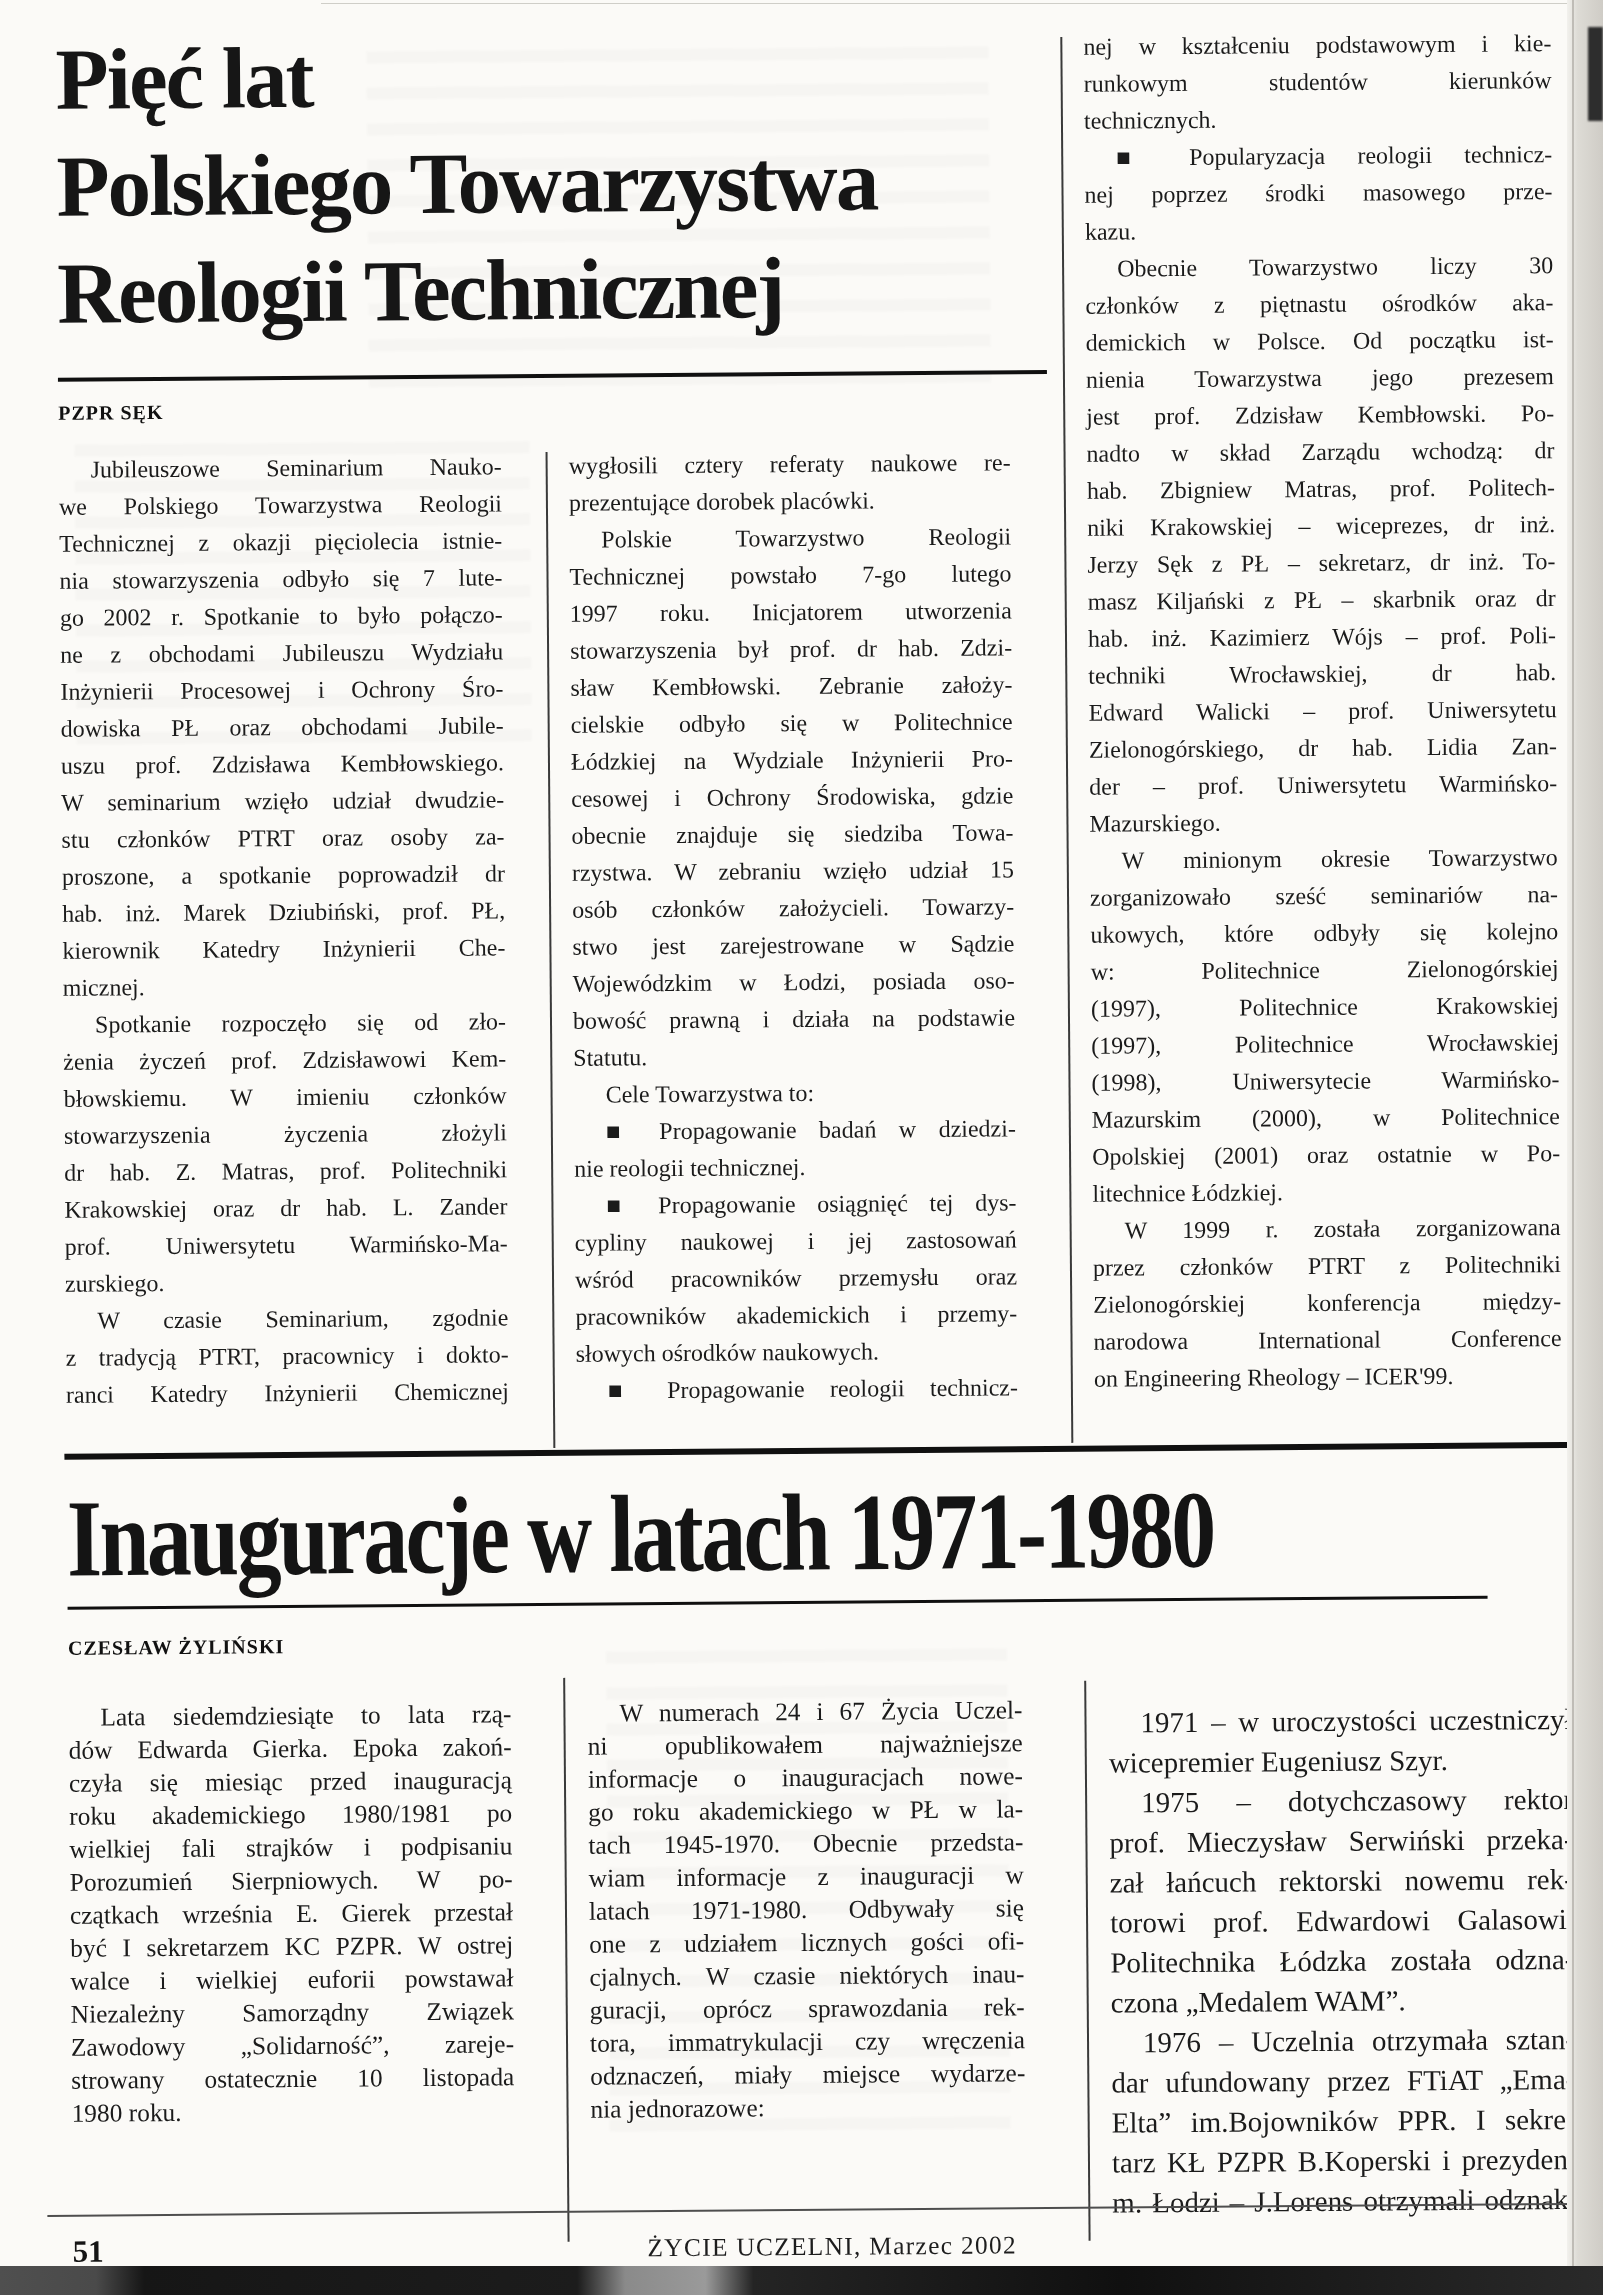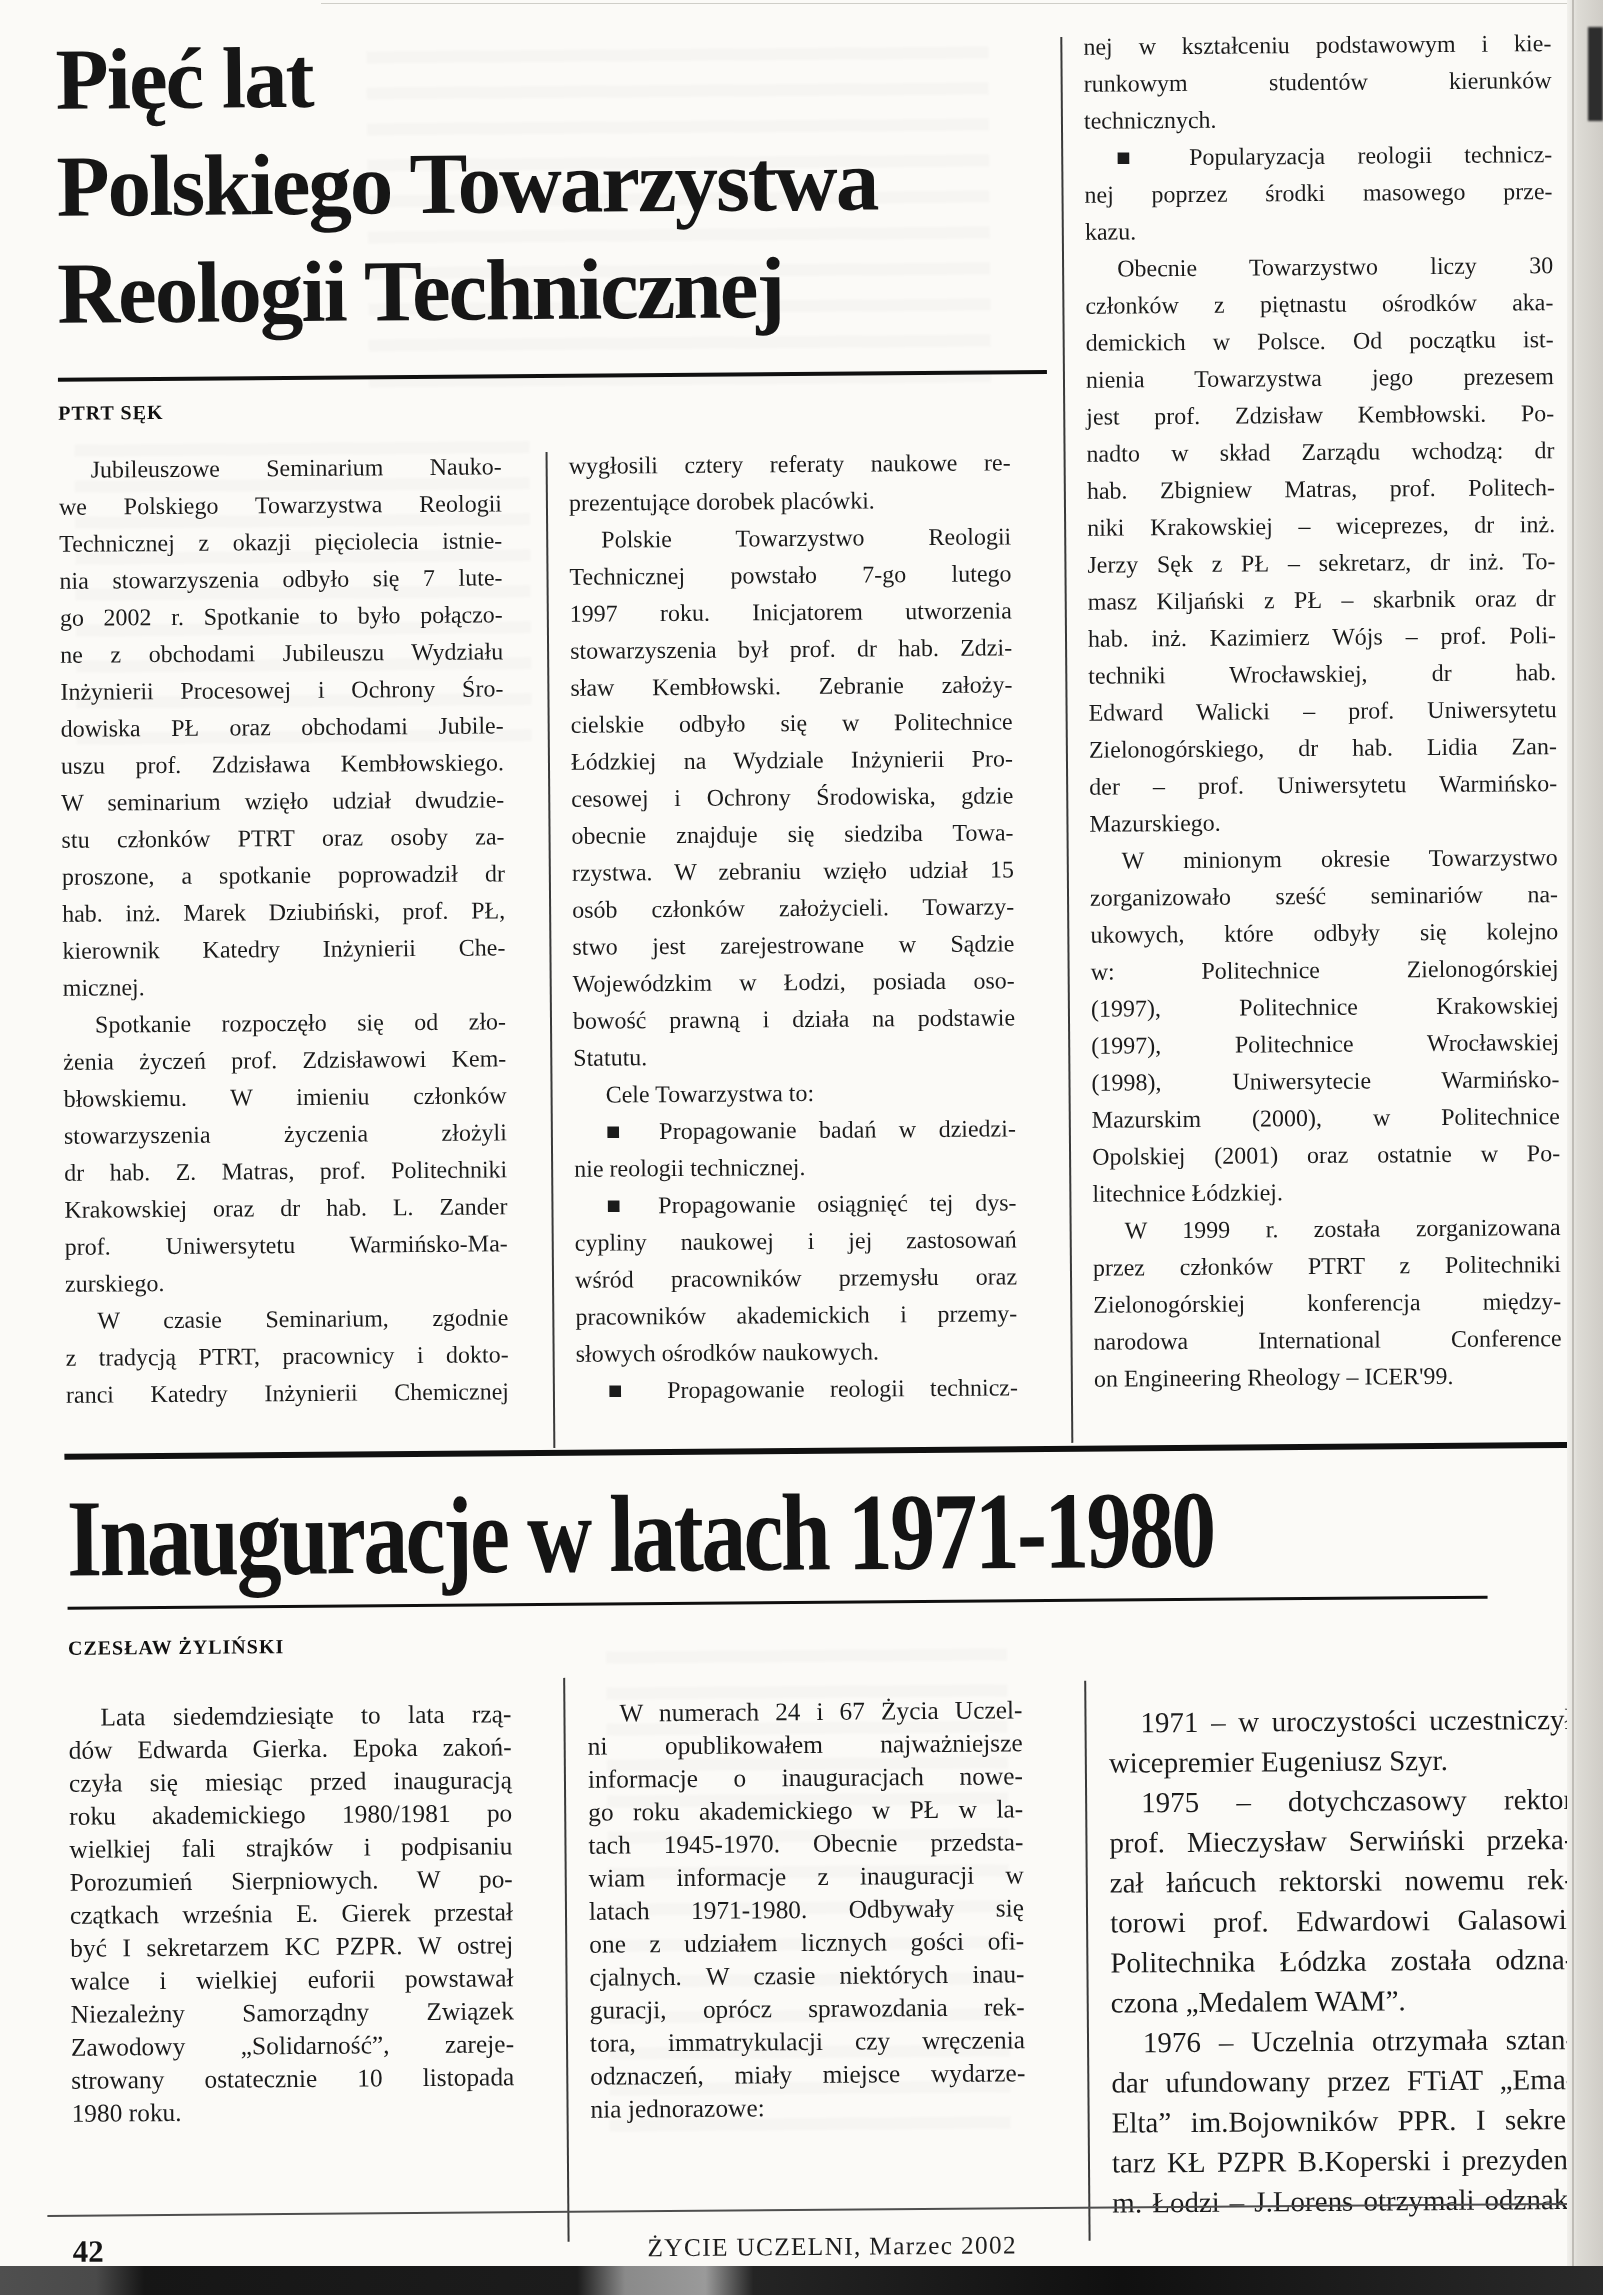--- a/index.html
+++ b/index.html
@@ -52,21 +52,21 @@
 
       <div class="h1">
 
       <div class="hline">Pięć lat</div>
           <div class="hline">Polskiego Towarzystwa</div>
           <div class="hline">Reologii Technicznej</div>
         </div>
 
       <div class="rule" style="left:64px;top:372px;width:989px;height:4px;"></div>
 
-      <div class="byline" style="left:64px;top:396px;">PTRT SĘK</div>
+      <div class="byline" style="left:64px;top:396px;">PZPR SĘK</div>
 
       <div class="col a1c" style="left:64px;top:446px;width:443px;">
 
       <div class="ln ind">Jubileuszowe Seminarium Nauko-</div>
           <div class="ln">we Polskiego Towarzystwa Reologii</div>
           <div class="ln">Technicznej z okazji pięciolecia istnie-</div>
           <div class="ln">nia stowarzyszenia odbyło się 7 lute-</div>
           <div class="ln">go 2002 r. Spotkanie to było połączo-</div>
           <div class="ln">ne z obchodami Jubileuszu Wydziału</div>
           <div class="ln">Inżynierii Procesowej i Ochrony Śro-</div>
@@ -229,21 +229,21 @@
           <div class="ln ind">1976 – Uczelnia otrzymała sztan-</div>
           <div class="ln">dar ufundowany przez FTiAT „Ema-</div>
           <div class="ln">Elta” im.Bojowników PPR. I sekre-</div>
           <div class="ln">tarz KŁ PZPR B.Koperski i prezydent</div>
           <div class="ln">m. Łodzi – J.Lorens otrzymali odznaki</div>
         </div>
 
     </div>
 
     <div class="f-rule"></div>
-    <div class="f-num">42</div>
+    <div class="f-num">51</div>
     <div class="f-journal">ŻYCIE UCZELNI, Marzec 2002</div>
 
   </div>
 
   <div class="gutter"></div>
   <div class="gutter-line"></div>
   <div class="gutter-dark-top"></div>
   <div class="bottom-band"></div>
 
 </div>

